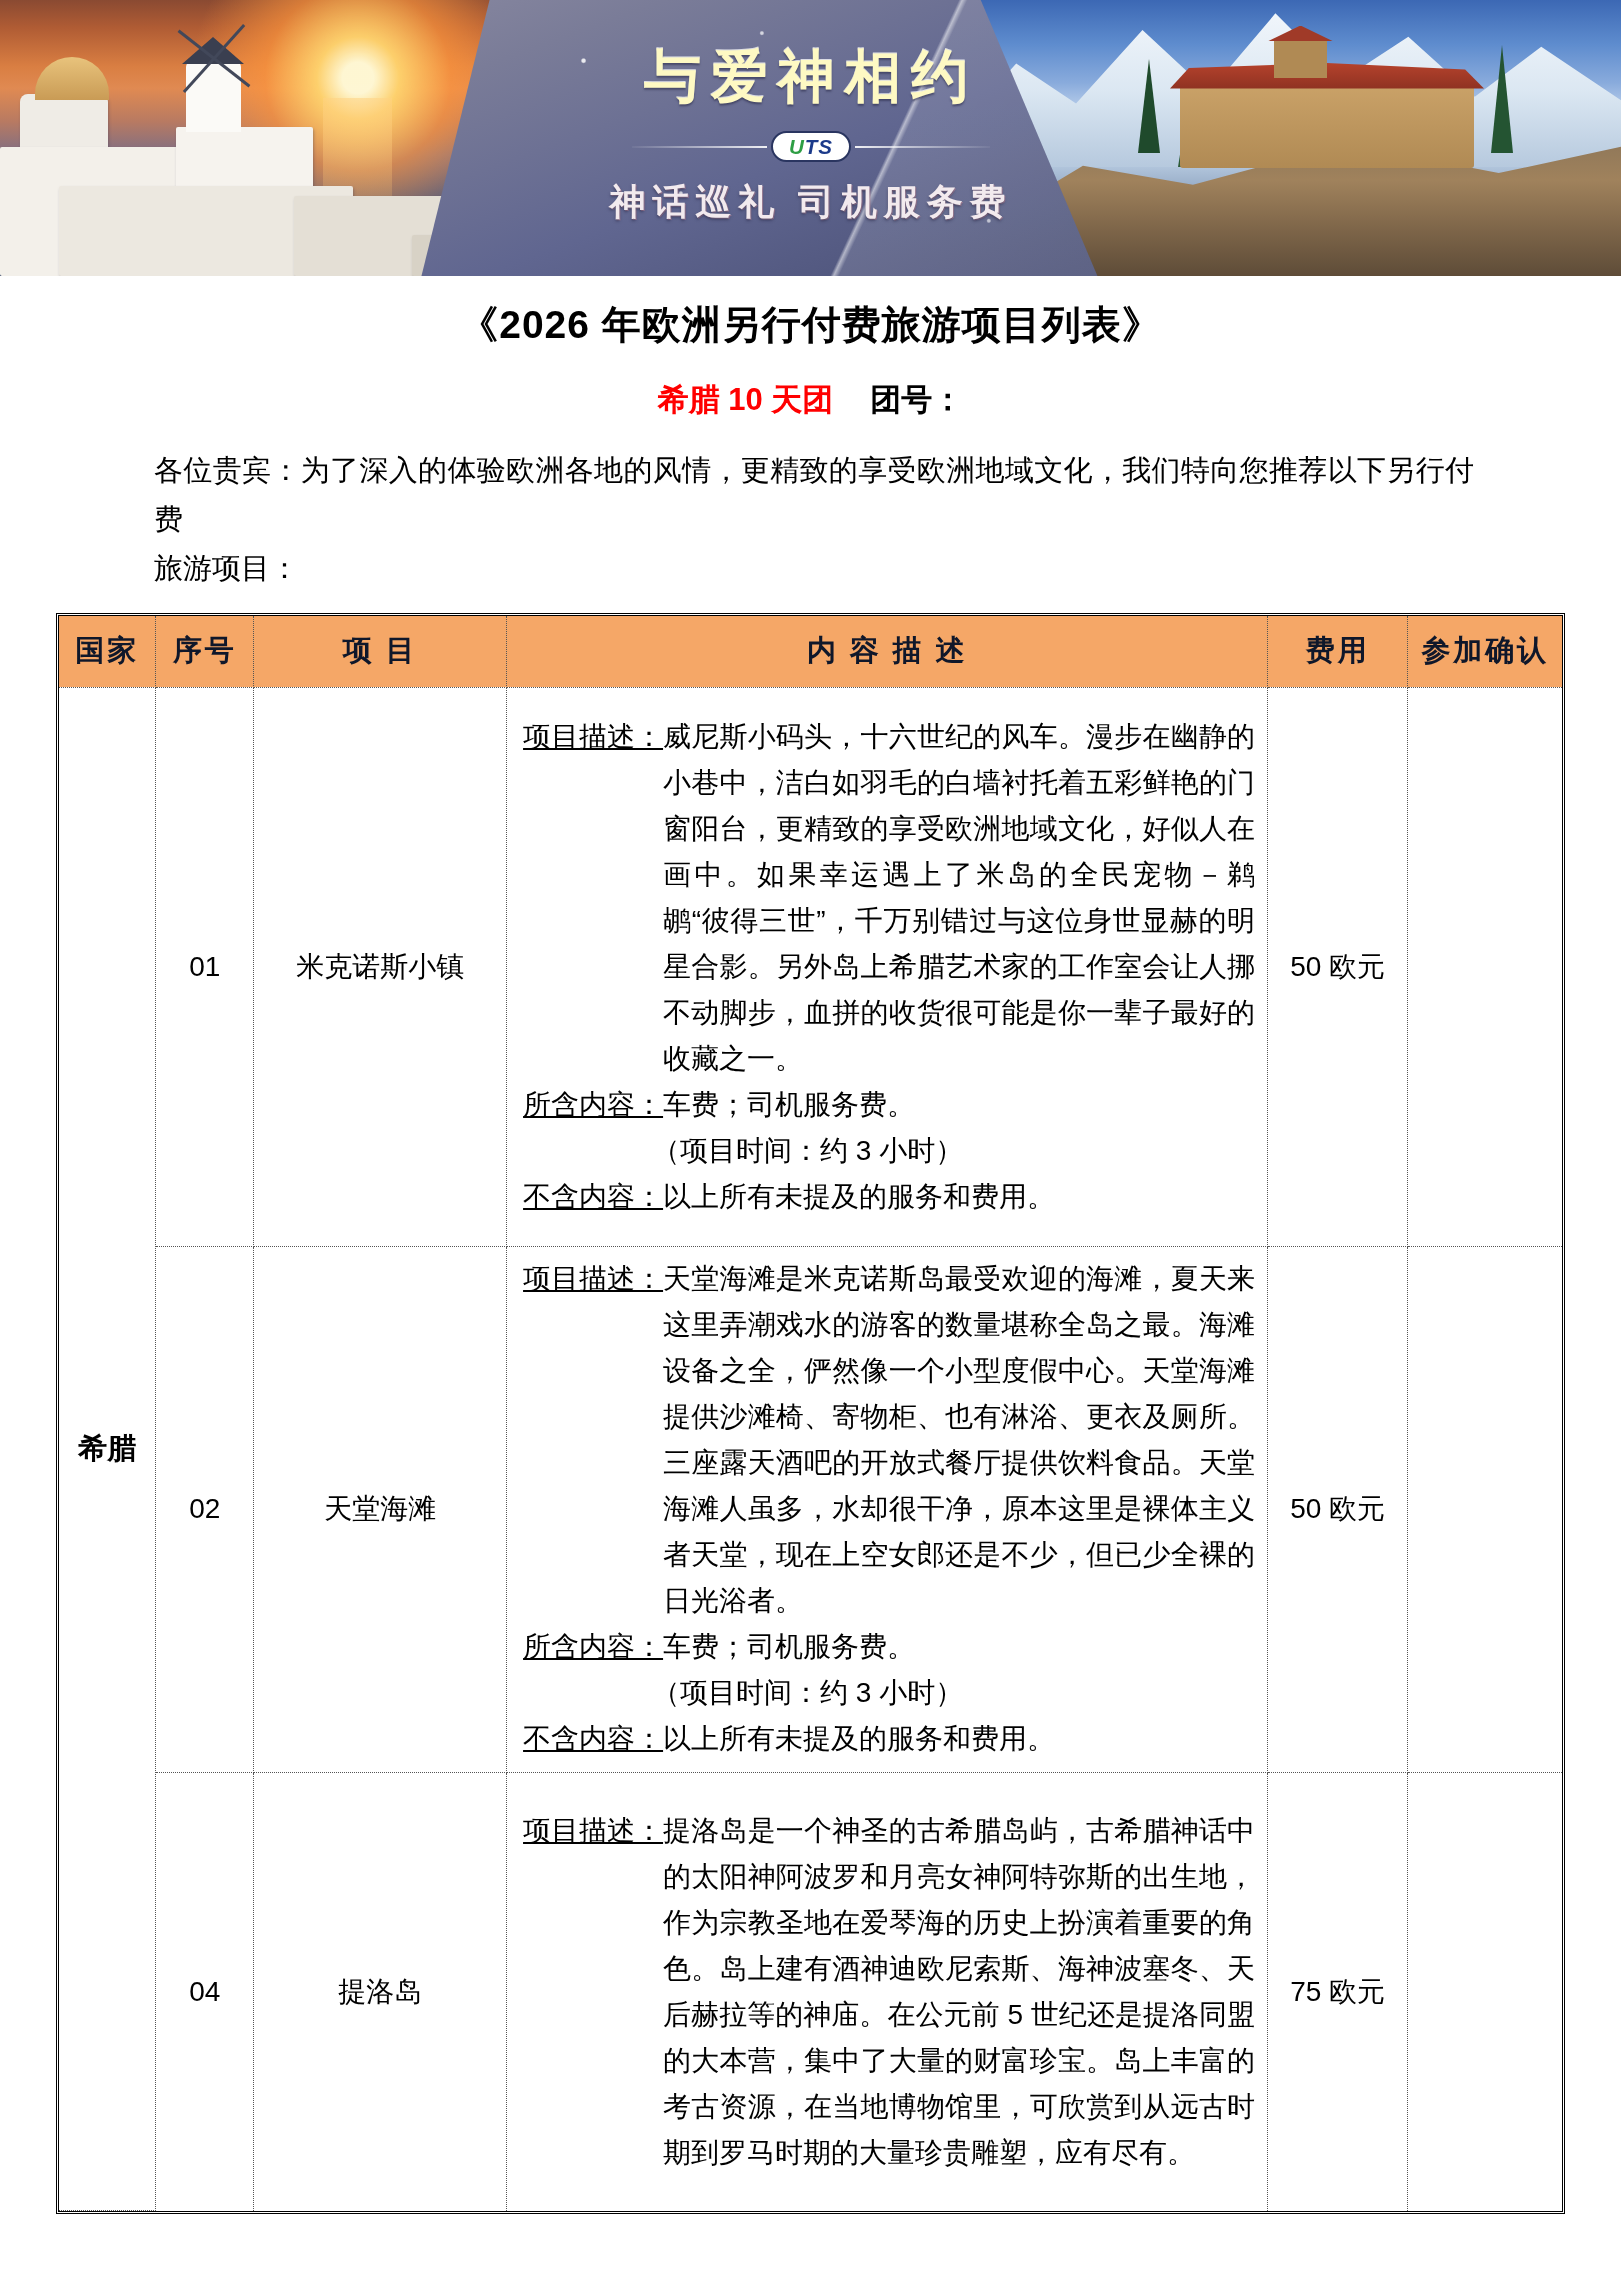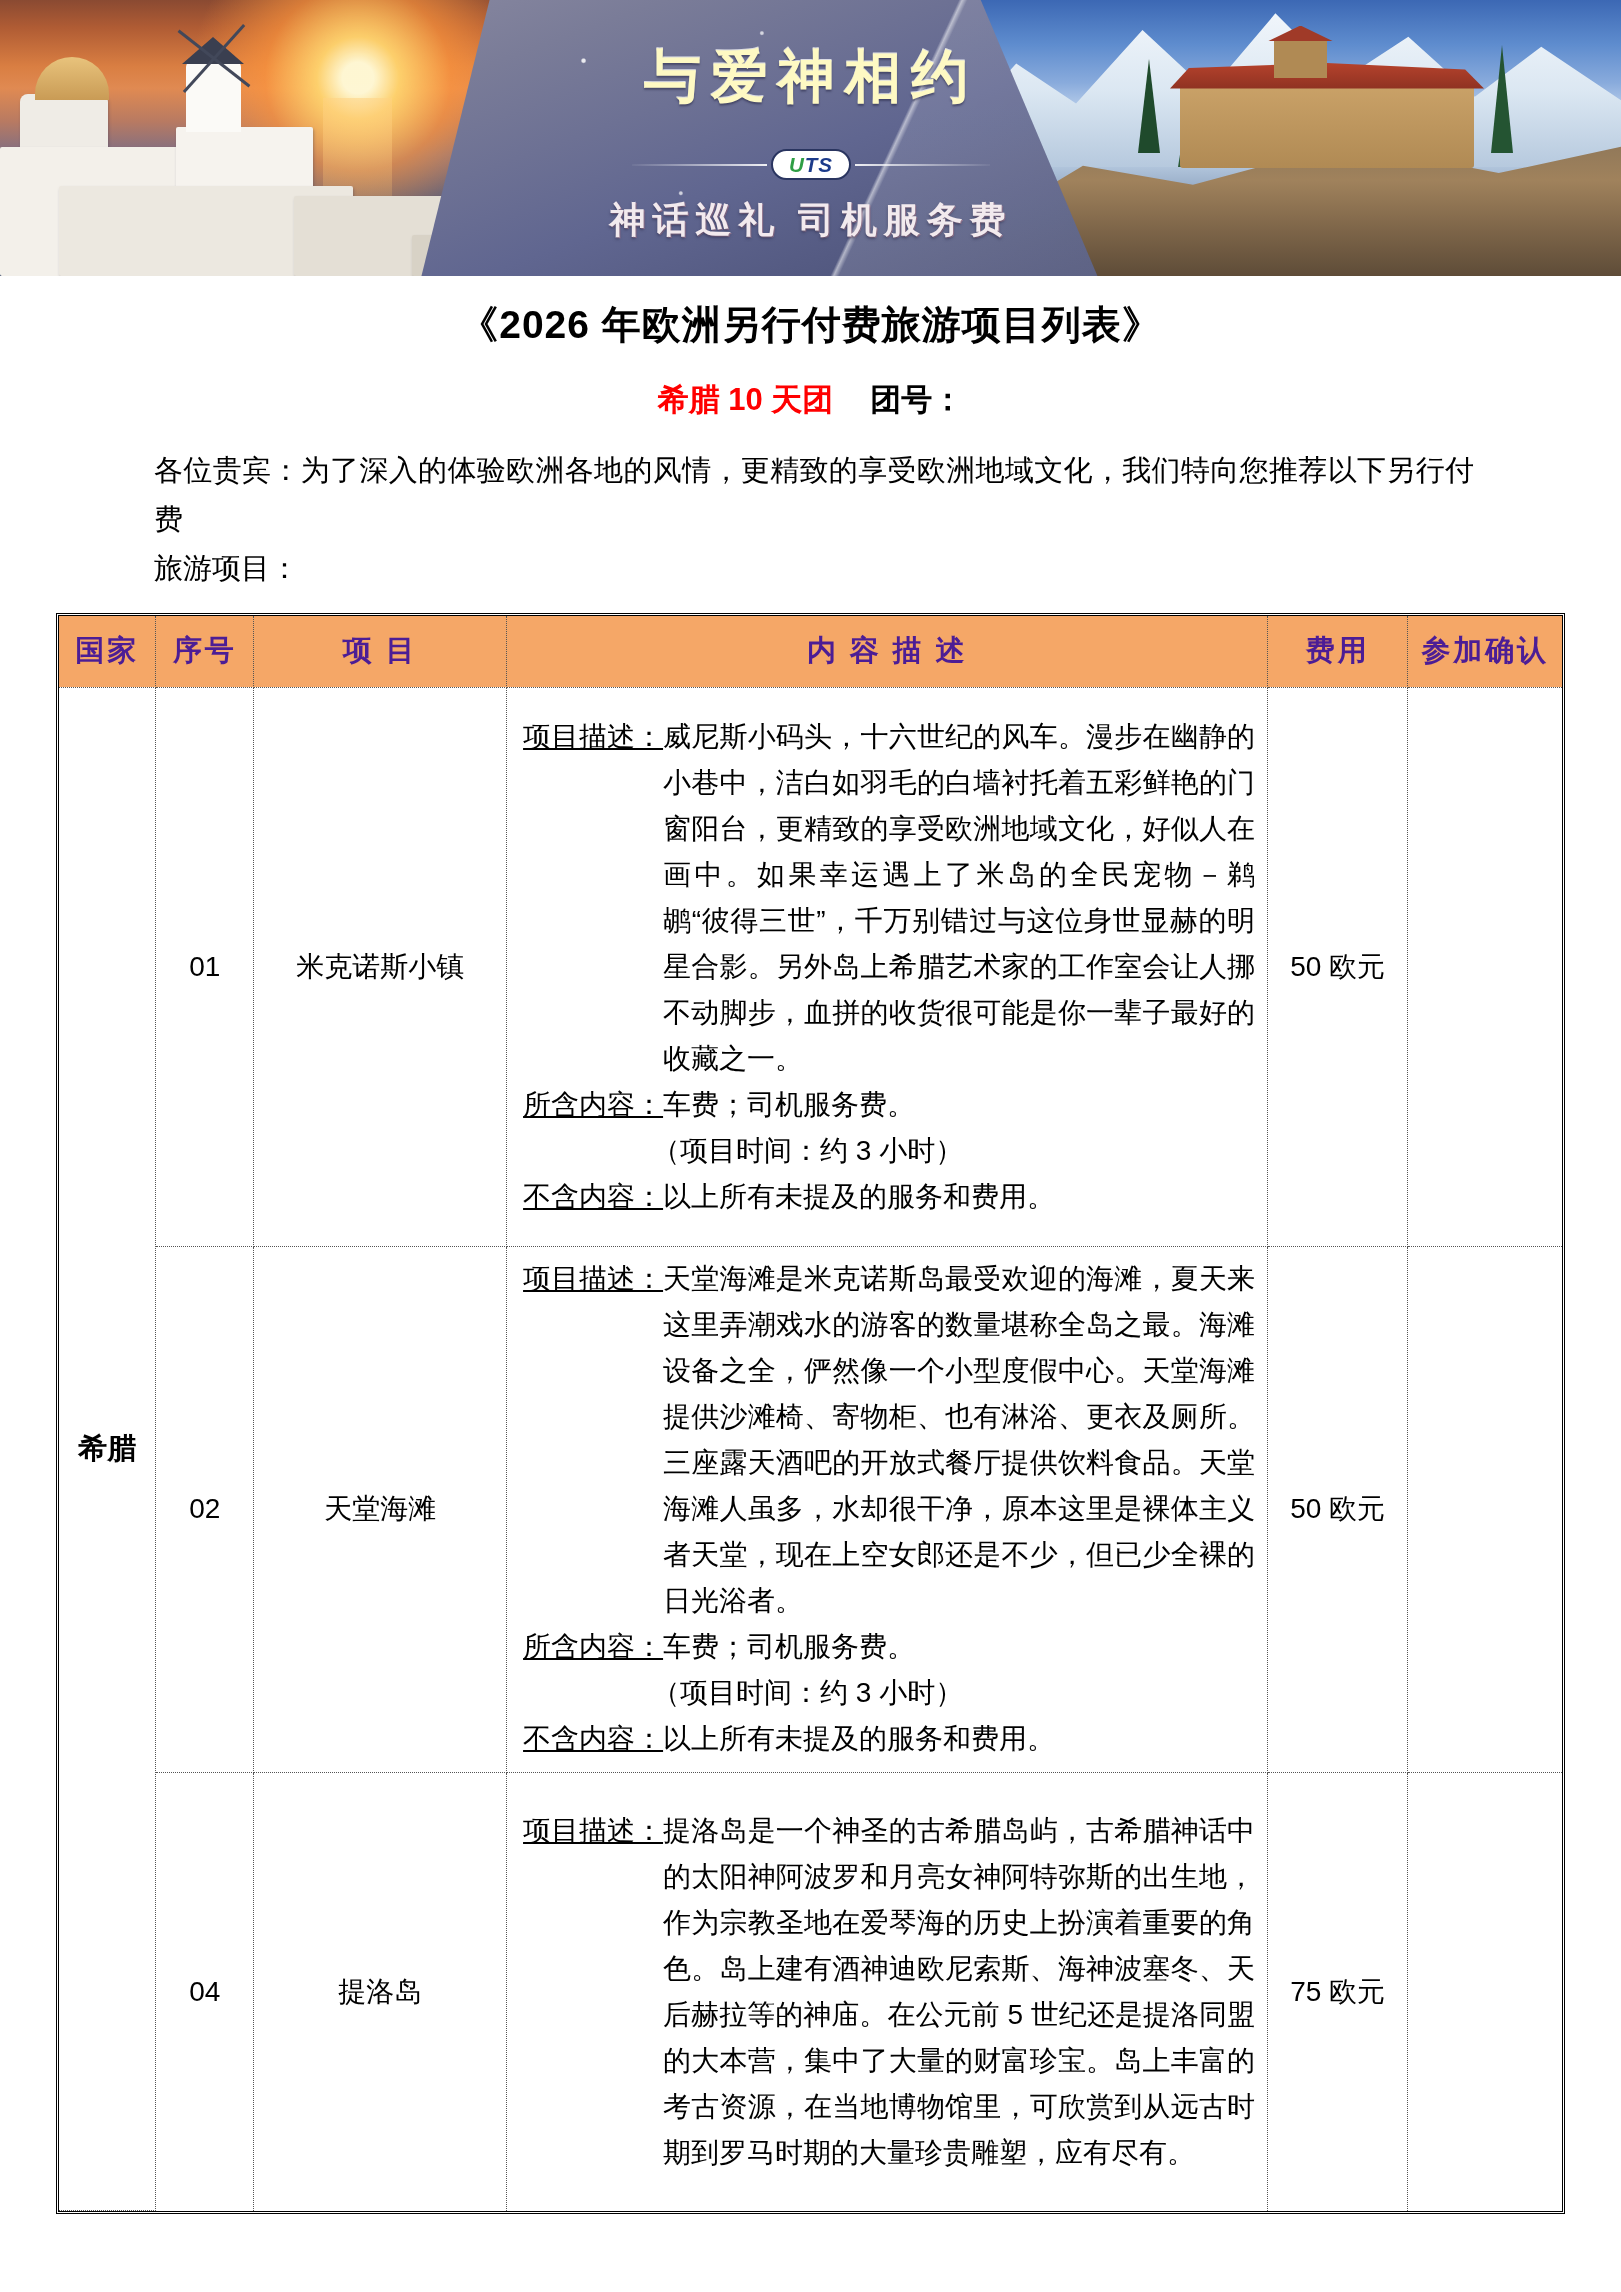--- a/index.html
+++ b/index.html
@@ -72,21 +72,21 @@
       radial-gradient(circle at 61% 80%, rgba(255,255,255,0.6) 1.2px, transparent 2.5px),
       radial-gradient(circle at 47% 12%, rgba(255,255,255,0.7) 1.2px, transparent 2.5px),
       linear-gradient(115deg, transparent 54.8%, rgba(255,255,255,0.55) 55%, rgba(255,255,255,0.12) 55.3%, rgba(255,255,255,0.10) 100%),
       linear-gradient(160deg, #9a97aa 0%, #7a7c98 28%, #606690 52%, #4a5076 76%, #3a4266 100%);
   }
   .banner-textblock { position:absolute; left:468px; top:0; width:686px; height:100%; text-align:center; }
   .banner-title {
     margin-top:39px; font-size:57px; font-weight:bold; letter-spacing:9.8px;
     color:#fef9c3; text-shadow:0 2px 2px rgba(40,40,70,0.55), 0 -1px 0 rgba(255,255,255,0.75);
   }
-  .uts-row { margin-top:33px; display:flex; align-items:center; justify-content:center; }
+  .uts-row { margin-top:15px; display:flex; align-items:center; justify-content:center; }
   .uts-line { width:135px; height:2px; background:linear-gradient(90deg, rgba(255,255,255,0.05), rgba(255,255,255,0.9)); }
   .uts-line.right { background:linear-gradient(90deg, rgba(255,255,255,0.9), rgba(255,255,255,0.05)); }
   .uts-pill {
     display:block; width:80px; height:31px; margin:0 3.9px; background:#ffffff;
     border:2px solid #2a3560; border-radius:16.7px; line-height:27.4px;
     font-size:20.6px; font-weight:bold; font-style:italic; color:#1b3a8a; letter-spacing:1px;
   }
   .uts-pill::first-letter { color:#2e9e44; }
   .banner-slogan {
     margin-top:15.7px; font-size:36px; font-weight:bold; letter-spacing:6.9px;
@@ -103,21 +103,21 @@
   
   .tablewrap { margin:19.6px 56px 0 56px; border:3.9px double #000; }
   table { width:100%; border-collapse:collapse; table-layout:fixed; }
   th, td { border:1px dotted #555; }
   th:first-child, td:first-child { border-left:none; }
   th:last-child, td:last-child { border-right:none; }
   thead th { border-top:none; }
   tbody tr:last-child td { border-bottom:none; }
 
   thead th {
-    height:71px; background:#f5a767; color:#4c1d95;
+    height:71px; background:#f5a767; color:#0f172a;
     font-size:29px; font-weight:bold; letter-spacing:2.9px; text-align:center;
   }
   td { font-size:28px; vertical-align:middle; }
   .cell-center { text-align:center; }
   .country-cell { font-weight:bold; font-size:29px; text-align:center; }
   .row-1 td { height:559px; }
   .row-2 td { height:516px; }
   .row-3 td { height:438px; }
 
   .desc-cell { padding:9.8px 11.8px 9.8px 15.7px; }

